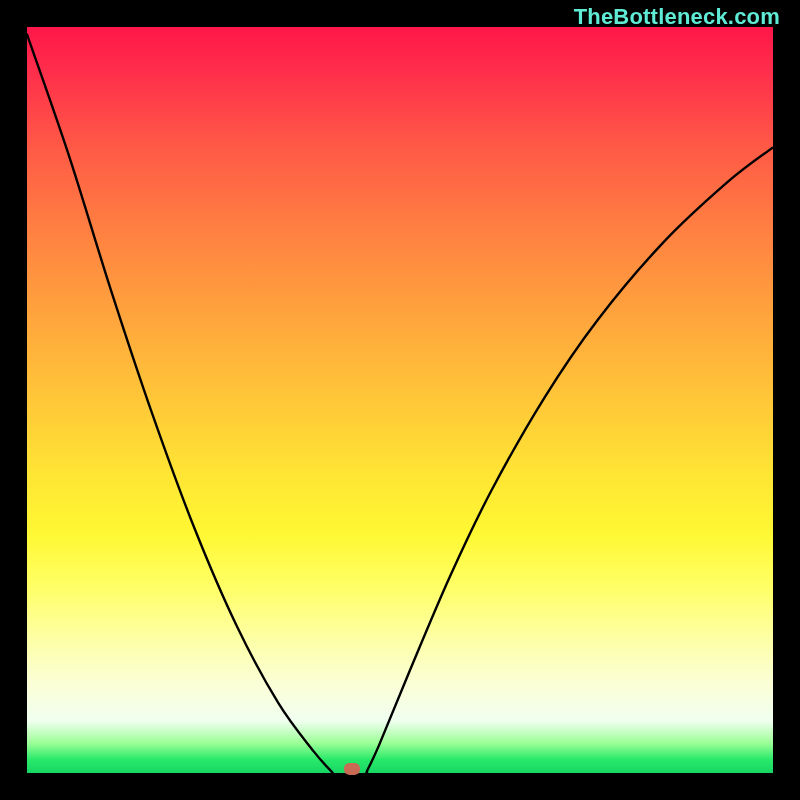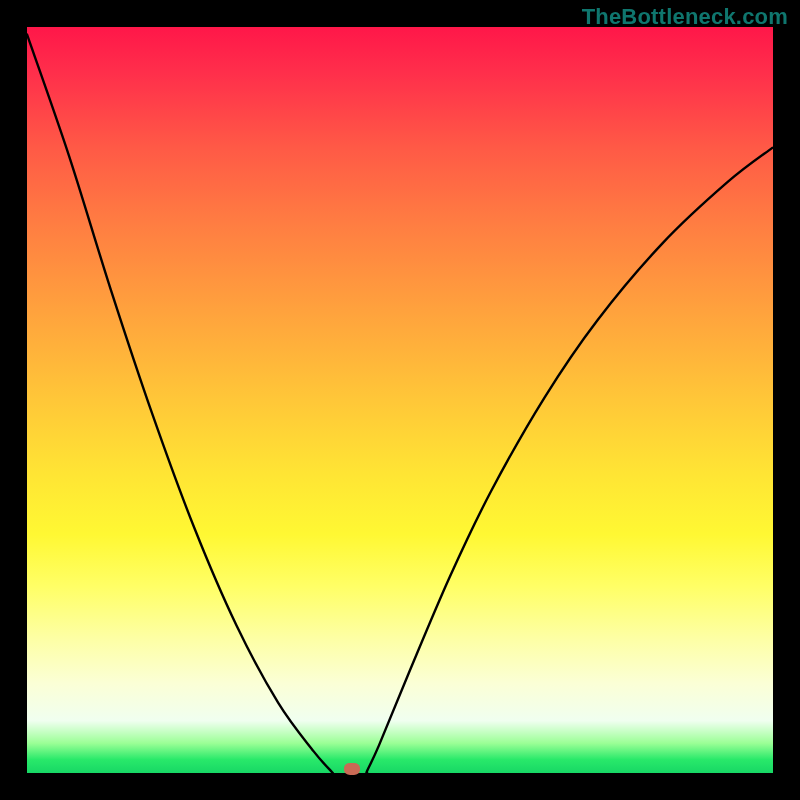--- a/index.html
+++ b/index.html
@@ -13,22 +13,22 @@
   }
   .frame {
     position: relative;
     width: 800px;
     height: 800px;
     background: #000;
   }
   .watermark {
     position: absolute;
     top: 4px;
-    right: 12px;
-    color: #0f766e;
+    right: 20px;
+    color: #5eead4;
     font-size: 22px;
     font-weight: 600;
     letter-spacing: 0.2px;
     z-index: 5;
   }
   .plot-area {
     position: absolute;
     left: 27px;
     top: 27px;
     width: 746px;

